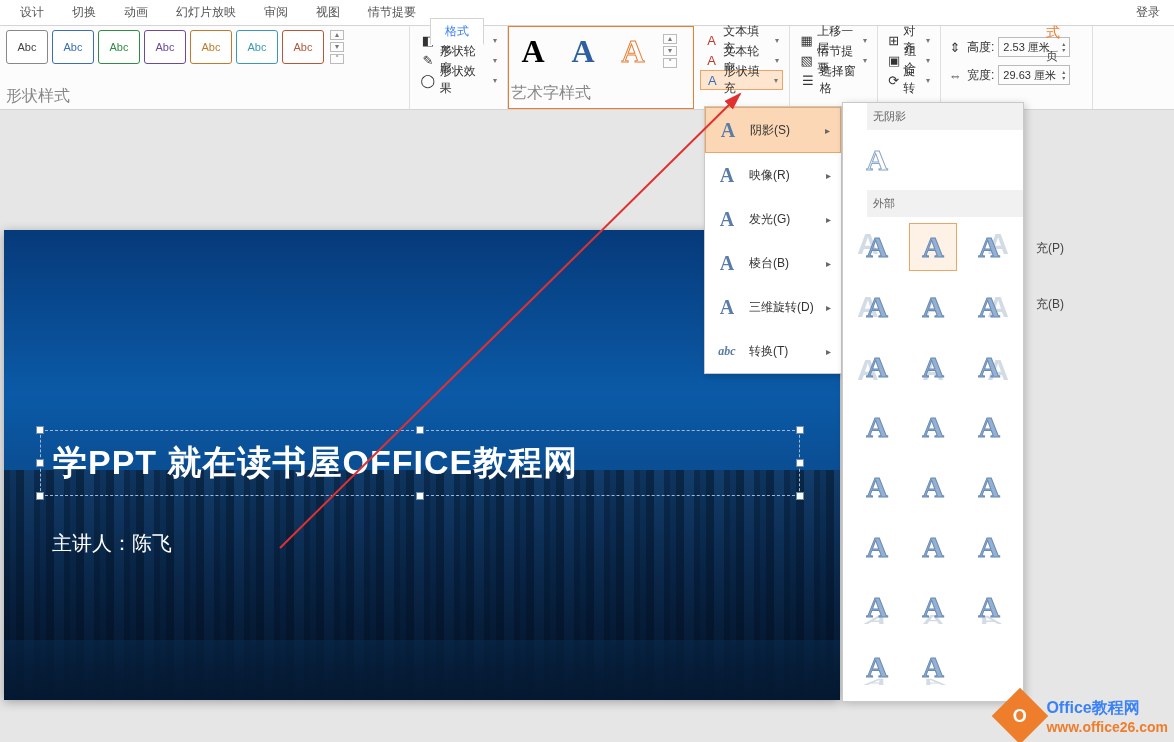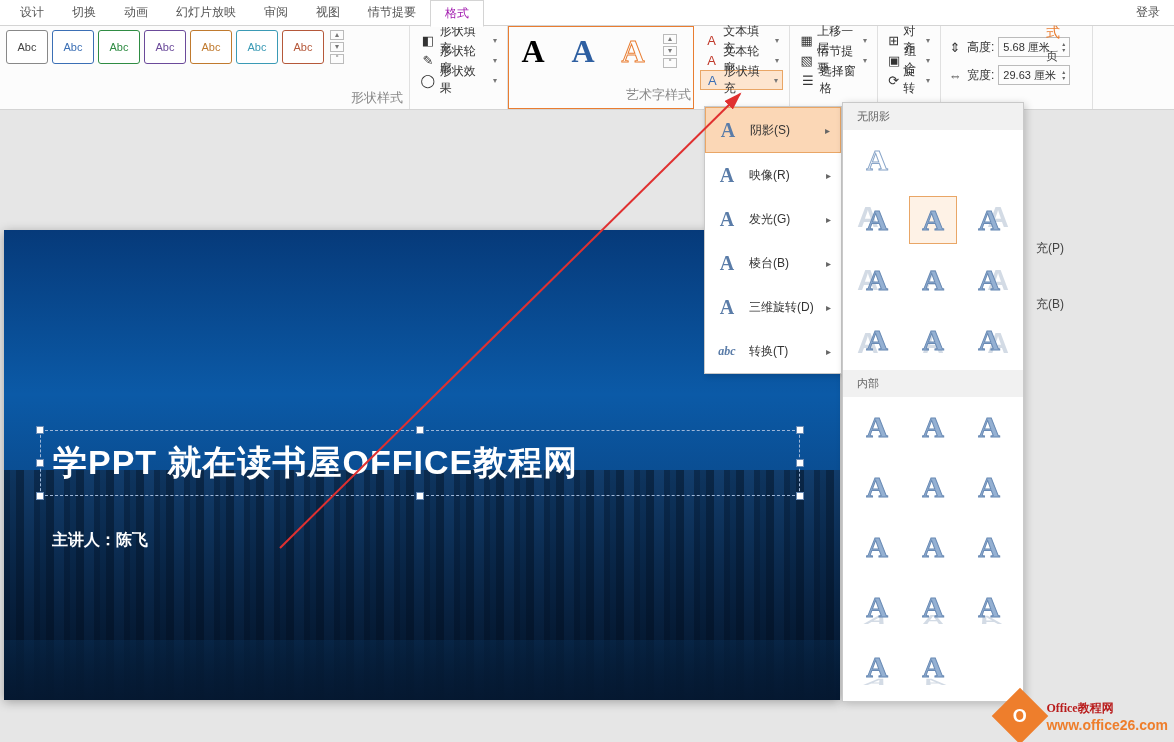--- a/index.html
+++ b/index.html
@@ -1,28 +1,28 @@
 <!DOCTYPE html>
 <html><head>
 <meta charset="utf-8">
 <style>
 * { margin:0; padding:0; box-sizing:border-box; font-family:"Microsoft YaHei","SimSun",sans-serif; }
 body { background:#fff; width:1174px; height:742px; position:relative; overflow:hidden; font-size:12px; color:#333; }
 
 
 .tabs { display:flex; height:26px; align-items:center; padding-left:6px; border-bottom:1px solid #d4d4d4; }
 .tab { padding:4px 14px; color:#555; cursor:pointer; }
-.tab.active { background:#fff; border:1px solid #d4d4d4; border-bottom-color:#fff; color:#a21caf; position:relative; top:1px;}
+.tab.active { background:#fff; border:1px solid #d4d4d4; border-bottom-color:#fff; color:#3b82f6; position:relative; top:19px;}
 .login { margin-left:auto; padding:4px 14px; color:#555;}
 
 
 .ribbon { display:flex; height:84px; border-bottom:1px solid #d4d4d4; background:#fcfcfc;}
 .group { border-right:1px solid #e0e0e0; padding:4px 6px 0 6px; display:flex; flex-direction:column; height:100%;}
 .group-body { flex:1; display:flex; align-items:flex-start; gap:4px;}
-.group-title { text-align:right; font-size:13px; color:#888; padding:2px 0;}
+.group-title { text-align:left; font-size:16px; color:#888; padding:2px 0;}
 .shape { width:42px; height:34px; border:1px solid #bfbfbf; border-radius:3px; display:flex; align-items:center; justify-content:center; font-size:11px; color:#444; background:#fff;}
 .shape.c1{color:#444;border-color:#888;}
 .shape.c2{color:#3b6fb5;border-color:#3b6fb5;}
 .shape.c3{color:#2f8c43;border-color:#2f8c43;}
 .shape.c4{color:#6b4a9a;border-color:#6b4a9a;}
 .shape.c5{color:#c07a2e;border-color:#c07a2e;}
 .shape.c6{color:#3a9ab5;border-color:#3a9ab5;}
 .shape.c7{color:#b5583a;border-color:#b5583a;}
 .shape-more{display:flex;flex-direction:column;gap:2px;margin-left:2px;}
 .tiny-btn{width:14px;height:10px;border:1px solid #bbb;font-size:8px;text-align:center;line-height:8px;color:#777;}
@@ -45,21 +45,21 @@
 
 .text-effect-menu{position:absolute;left:704px;top:106px;width:138px;background:#fff;border:1px solid #c9c9c9;box-shadow:2px 2px 6px rgba(0,0,0,.15);z-index:50;}
 .te-item{display:flex;align-items:center;gap:10px;padding:10px 10px;position:relative;}
 .te-item.sel{background:#fbd7b6;border:1px solid #e9a666;}
 .te-item .arrow{margin-left:auto;font-size:10px;color:#666;}
 .te-ico{width:24px;height:24px;display:flex;align-items:center;justify-content:center;font-family:"Times New Roman",serif;font-size:20px;font-weight:bold;color:#5a7ca8;}
 .te-ico.abc{font-size:12px;color:#5a7ca8;font-style:italic;}
 
 
 .shadow-gallery{position:absolute;left:842px;top:102px;width:182px;background:#fff;border:1px solid #c9c9c9;box-shadow:2px 2px 8px rgba(0,0,0,.2);z-index:60;padding-bottom:4px;}
-.sg-head{background:#f1f1f1;padding:6px 14px;font-size:11px;color:#666;}
+.sg-head{background:#f1f1f1;padding:6px 6px;font-size:11px;color:#666;margin-left:24px;}
 .sg-row{display:flex;gap:8px;padding:6px 10px;}
 .sg-item{width:48px;height:48px;display:flex;align-items:center;justify-content:center;font-family:"Times New Roman",serif;font-size:30px;font-weight:bold;color:#94b0d2;-webkit-text-stroke:1px #6a8bb5; position:relative;}
 .sg-item.sel{border:1px solid #e9a666;background:#fef2e6;}
 .sg-item.nos{ -webkit-text-stroke:1px #8aa6c9; color:transparent;}
 .sg-item .shad{position:absolute;font-size:30px;color:rgba(80,110,150,.25);-webkit-text-stroke:0;z-index:-1;}
 
 
 .canvas{position:absolute;left:0;top:110px;right:0;bottom:0;background:#e6e6e6;}
 .slide{position:absolute;left:4px;top:120px;width:836px;height:470px;
   background:linear-gradient(180deg,#063a7a 0%,#0b5aa7 35%,#0a4b8e 55%,#052a54 100%);
@@ -71,32 +71,32 @@
 }
 .city::after{content:"";position:absolute;left:0;right:0;bottom:0;height:60px;background:linear-gradient(180deg,rgba(10,50,90,.4),rgba(5,25,50,.9));}
 
 .textbox{position:absolute;left:36px;top:200px;width:760px;height:66px;border:1px dashed #9fb7d8;display:flex;align-items:center;}
 .textbox .handle{position:absolute;width:8px;height:8px;background:#fff;border:1px solid #6a8bb5;}
 .textbox .h-tl{top:-5px;left:-5px}.textbox .h-tr{top:-5px;right:-5px}
 .textbox .h-bl{bottom:-5px;left:-5px}.textbox .h-br{bottom:-5px;right:-5px}
 .textbox .h-ml{top:50%;left:-5px;transform:translateY(-50%)}.textbox .h-mr{top:50%;right:-5px;transform:translateY(-50%)}
 .textbox .h-mt{left:50%;top:-5px;transform:translateX(-50%)}.textbox .h-mb{left:50%;bottom:-5px;transform:translateX(-50%)}
 .title-text{color:#fff;font-size:34px;font-weight:bold;padding-left:12px;letter-spacing:1px;}
-.presenter{position:absolute;left:48px;top:300px;color:#fff;font-size:16px;font-weight:bold;}
+.presenter{position:absolute;left:48px;top:300px;color:#fff;font-size:20px;font-weight:normal;}
 
 .rightpanel-hints{position:absolute;right:114px;top:24px;display:flex;flex-direction:column;gap:6px;color:#e97d31;font-size:14px;}
 .rp2{position:absolute;right:110px;top:240px;color:#444;font-size:12px;}
 .rp3{position:absolute;right:110px;top:296px;color:#444;font-size:12px;}
 
 
 .watermark{position:absolute;right:6px;bottom:6px;display:flex;align-items:center;gap:6px;z-index:100;}
 .wm-logo{width:40px;height:40px;background:#ee7e2c;transform:rotate(45deg);display:flex;align-items:center;justify-content:center;}
 .wm-logo span{transform:rotate(-45deg);color:#fff;font-weight:bold;font-size:18px;}
 .wm-text{display:flex;flex-direction:column;font-weight:bold;}
-.wm-text .l1{color:#b91c1c;font-size:12px;font-family:Liberation Serif, serif;}
+.wm-text .l1{color:#3b82f6;font-size:16px;}
 .wm-text .l2{color:#ee7e2c;font-size:14px;}
 
 
 .arrow-svg{position:absolute;left:0;top:0;pointer-events:none;z-index:55;}
 
 .text-effect-highlight{background:#fde5cf;border:1px solid #e9a666;}
 </style>
 </head>
 <body>
 
@@ -217,21 +217,21 @@
         <span class="carety">▾</span>
       </div>
   </div>
 
   <div class="group" style="flex:0 0 152px">
     <div style="display:flex;flex-direction:column;gap:6px;padding-top:6px">
       <div class="size-row">
         <span class="mini-ico">⇕</span>
         <span>高度:</span>
         <div class="size-input">
-            <span>5.68 厘米</span>
+            <span>2.53 厘米</span>
             <span class="spin">▴<br>▾</span>
           </div>
       </div>
       <div class="size-row">
         <span class="mini-ico">⇔</span>
         <span>宽度:</span>
         <div class="size-input">
             <span>29.63 厘米</span>
             <span class="spin">▴<br>▾</span>
           </div>
@@ -296,36 +296,36 @@
     <span>转换(T)</span>
       <span class="arrow">▸</span>
   </div>
 </div>
 
 <div class="shadow-gallery">
   <div class="sg-head">无阴影</div>
   <div class="sg-row">
       <div class="sg-item nos">A</div>
     </div>
+  <div class="sg-head">外部</div>
   <div class="sg-row">
     <div class="sg-item"><span class="shad" style="left:4px;top:4px">A</span>A</div>
     <div class="sg-item sel"><span class="shad" style="top:4px">A</span>A</div>
     <div class="sg-item"><span class="shad" style="right:4px;top:4px">A</span>A</div>
   </div>
   <div class="sg-row">
     <div class="sg-item"><span class="shad" style="left:4px">A</span>A</div>
     <div class="sg-item"><span class="shad">A</span>A</div>
     <div class="sg-item"><span class="shad" style="right:4px">A</span>A</div>
   </div>
   <div class="sg-row">
     <div class="sg-item"><span class="shad" style="left:4px;bottom:4px">A</span>A</div>
     <div class="sg-item"><span class="shad" style="bottom:4px">A</span>A</div>
     <div class="sg-item"><span class="shad" style="right:4px;bottom:4px">A</span>A</div>
   </div>
-  <div class="sg-head">内部</div>
   <div class="sg-row">
     <div class="sg-item">A</div>
     <div class="sg-item">A</div>
     <div class="sg-item">A</div>
   </div>
   <div class="sg-row">
     <div class="sg-item">A</div>
     <div class="sg-item">A</div>
     <div class="sg-item">A</div>
   </div>

